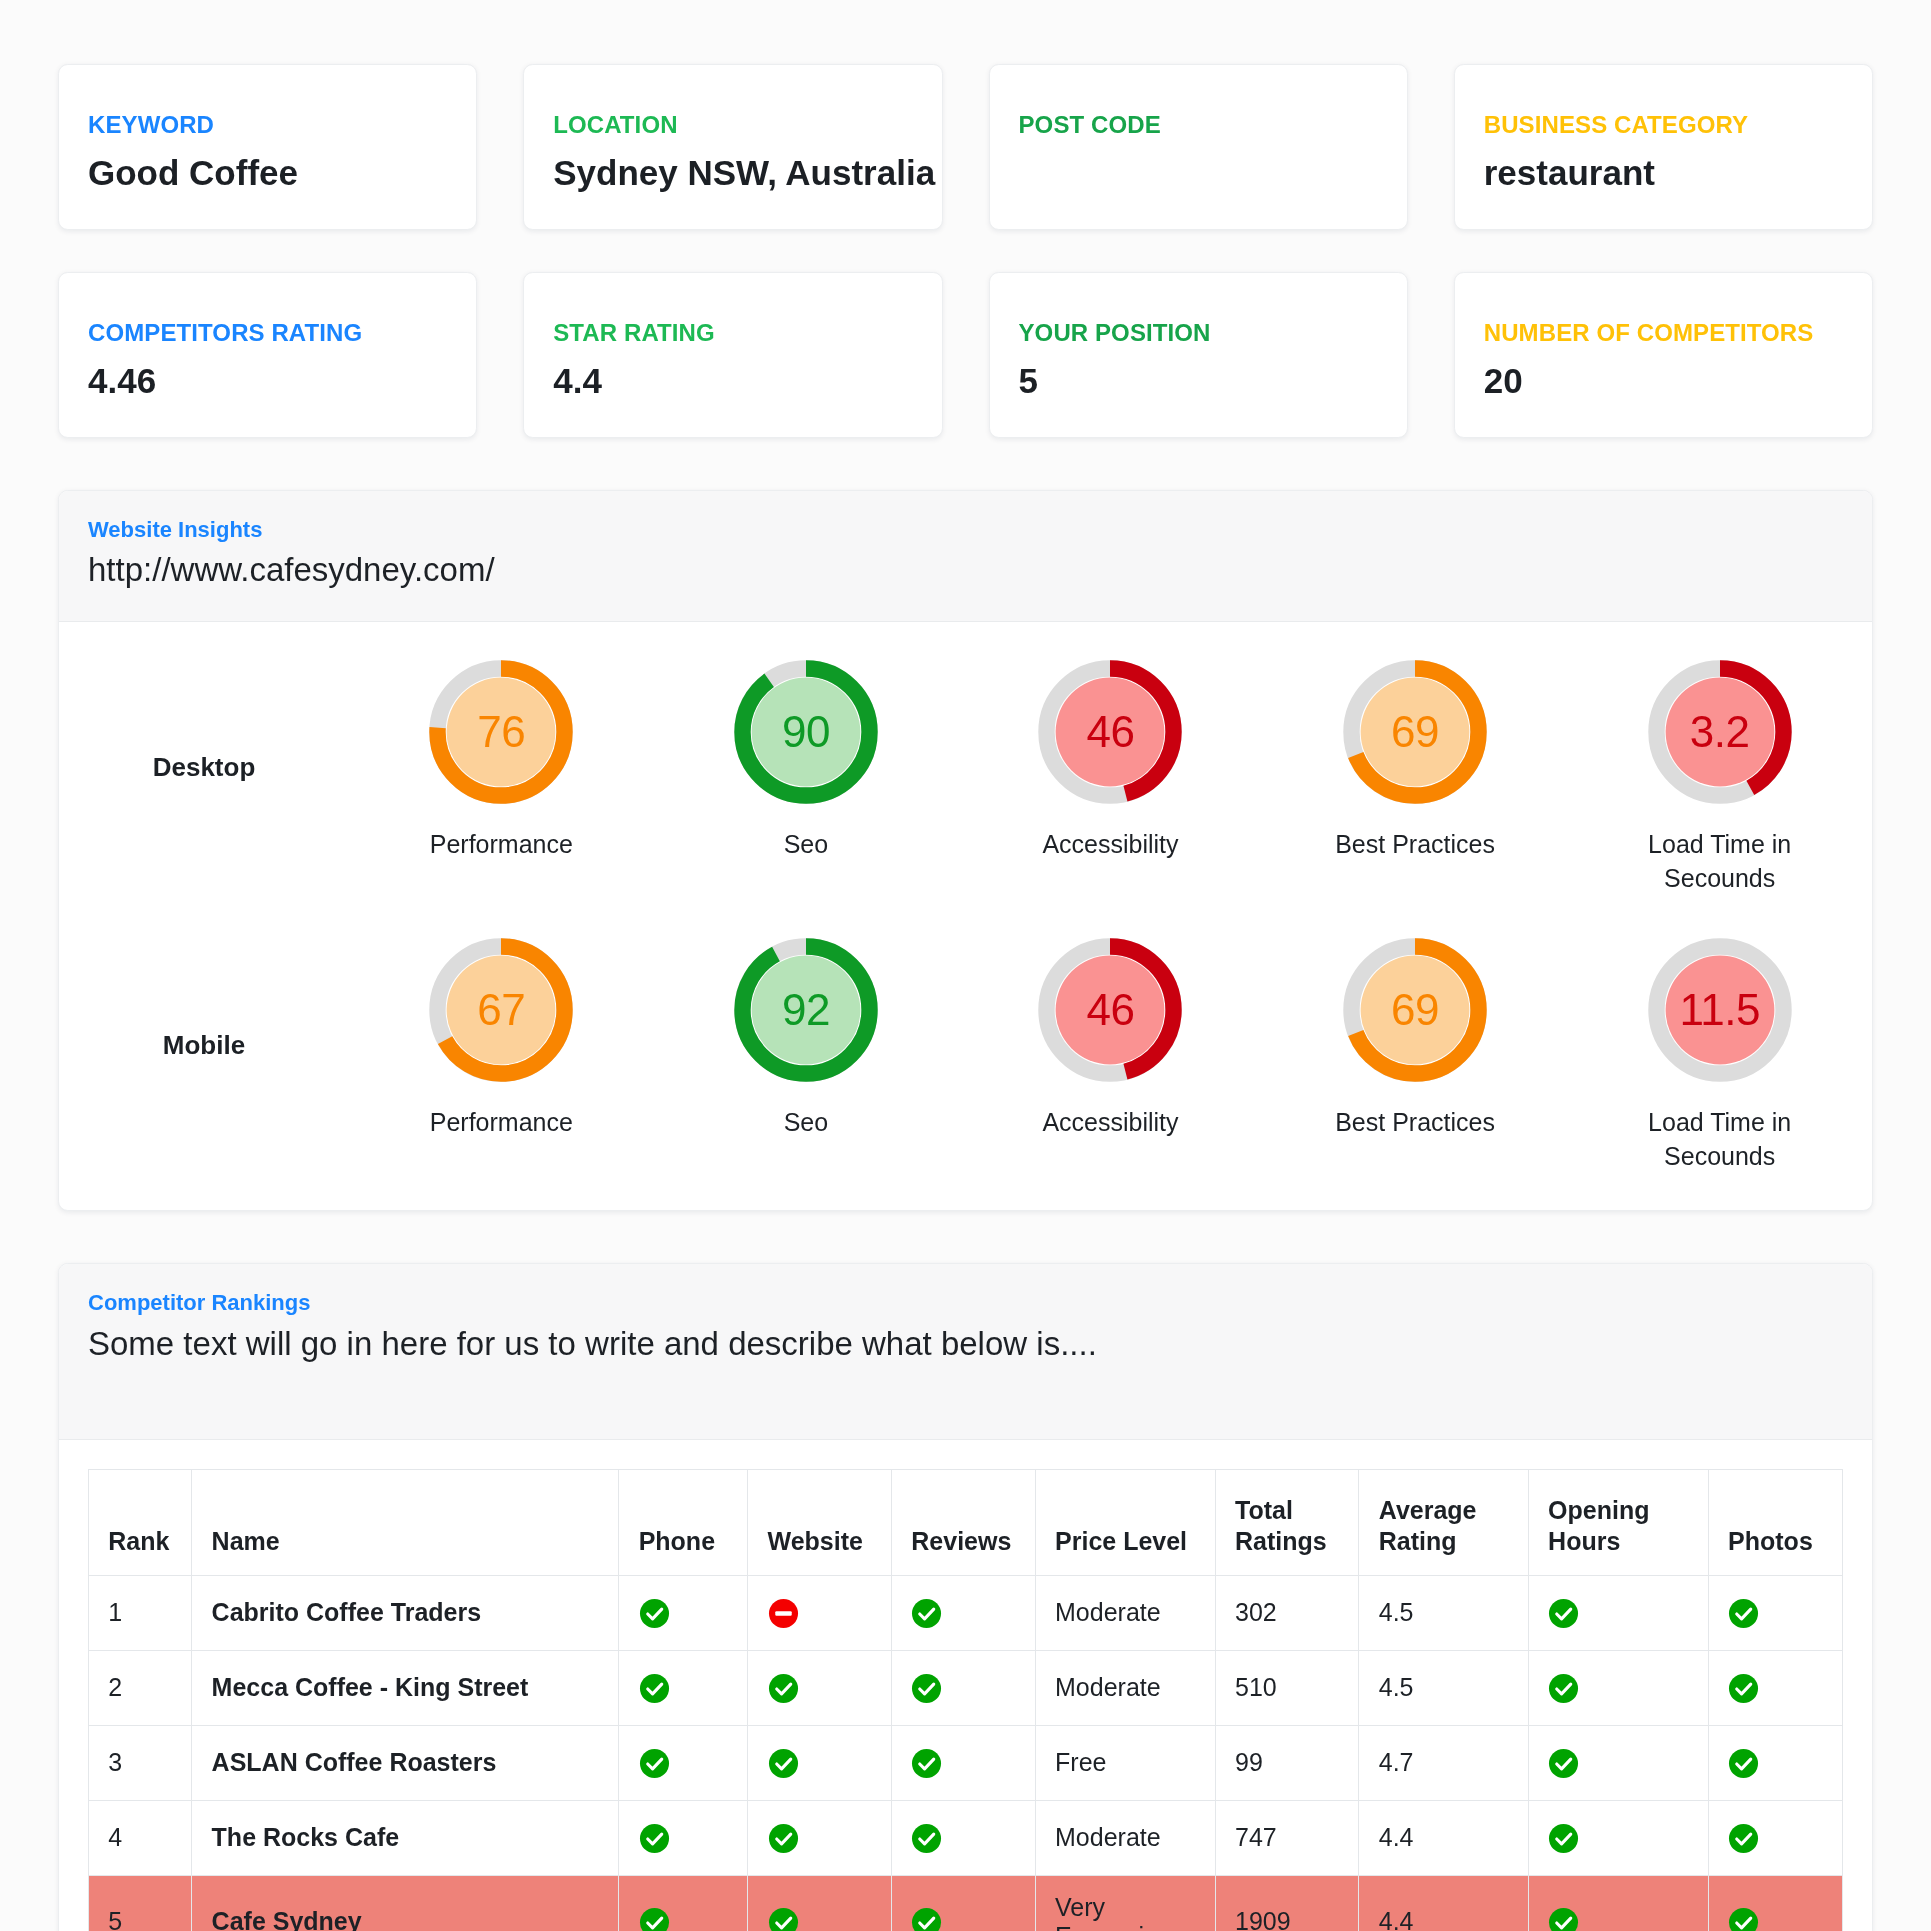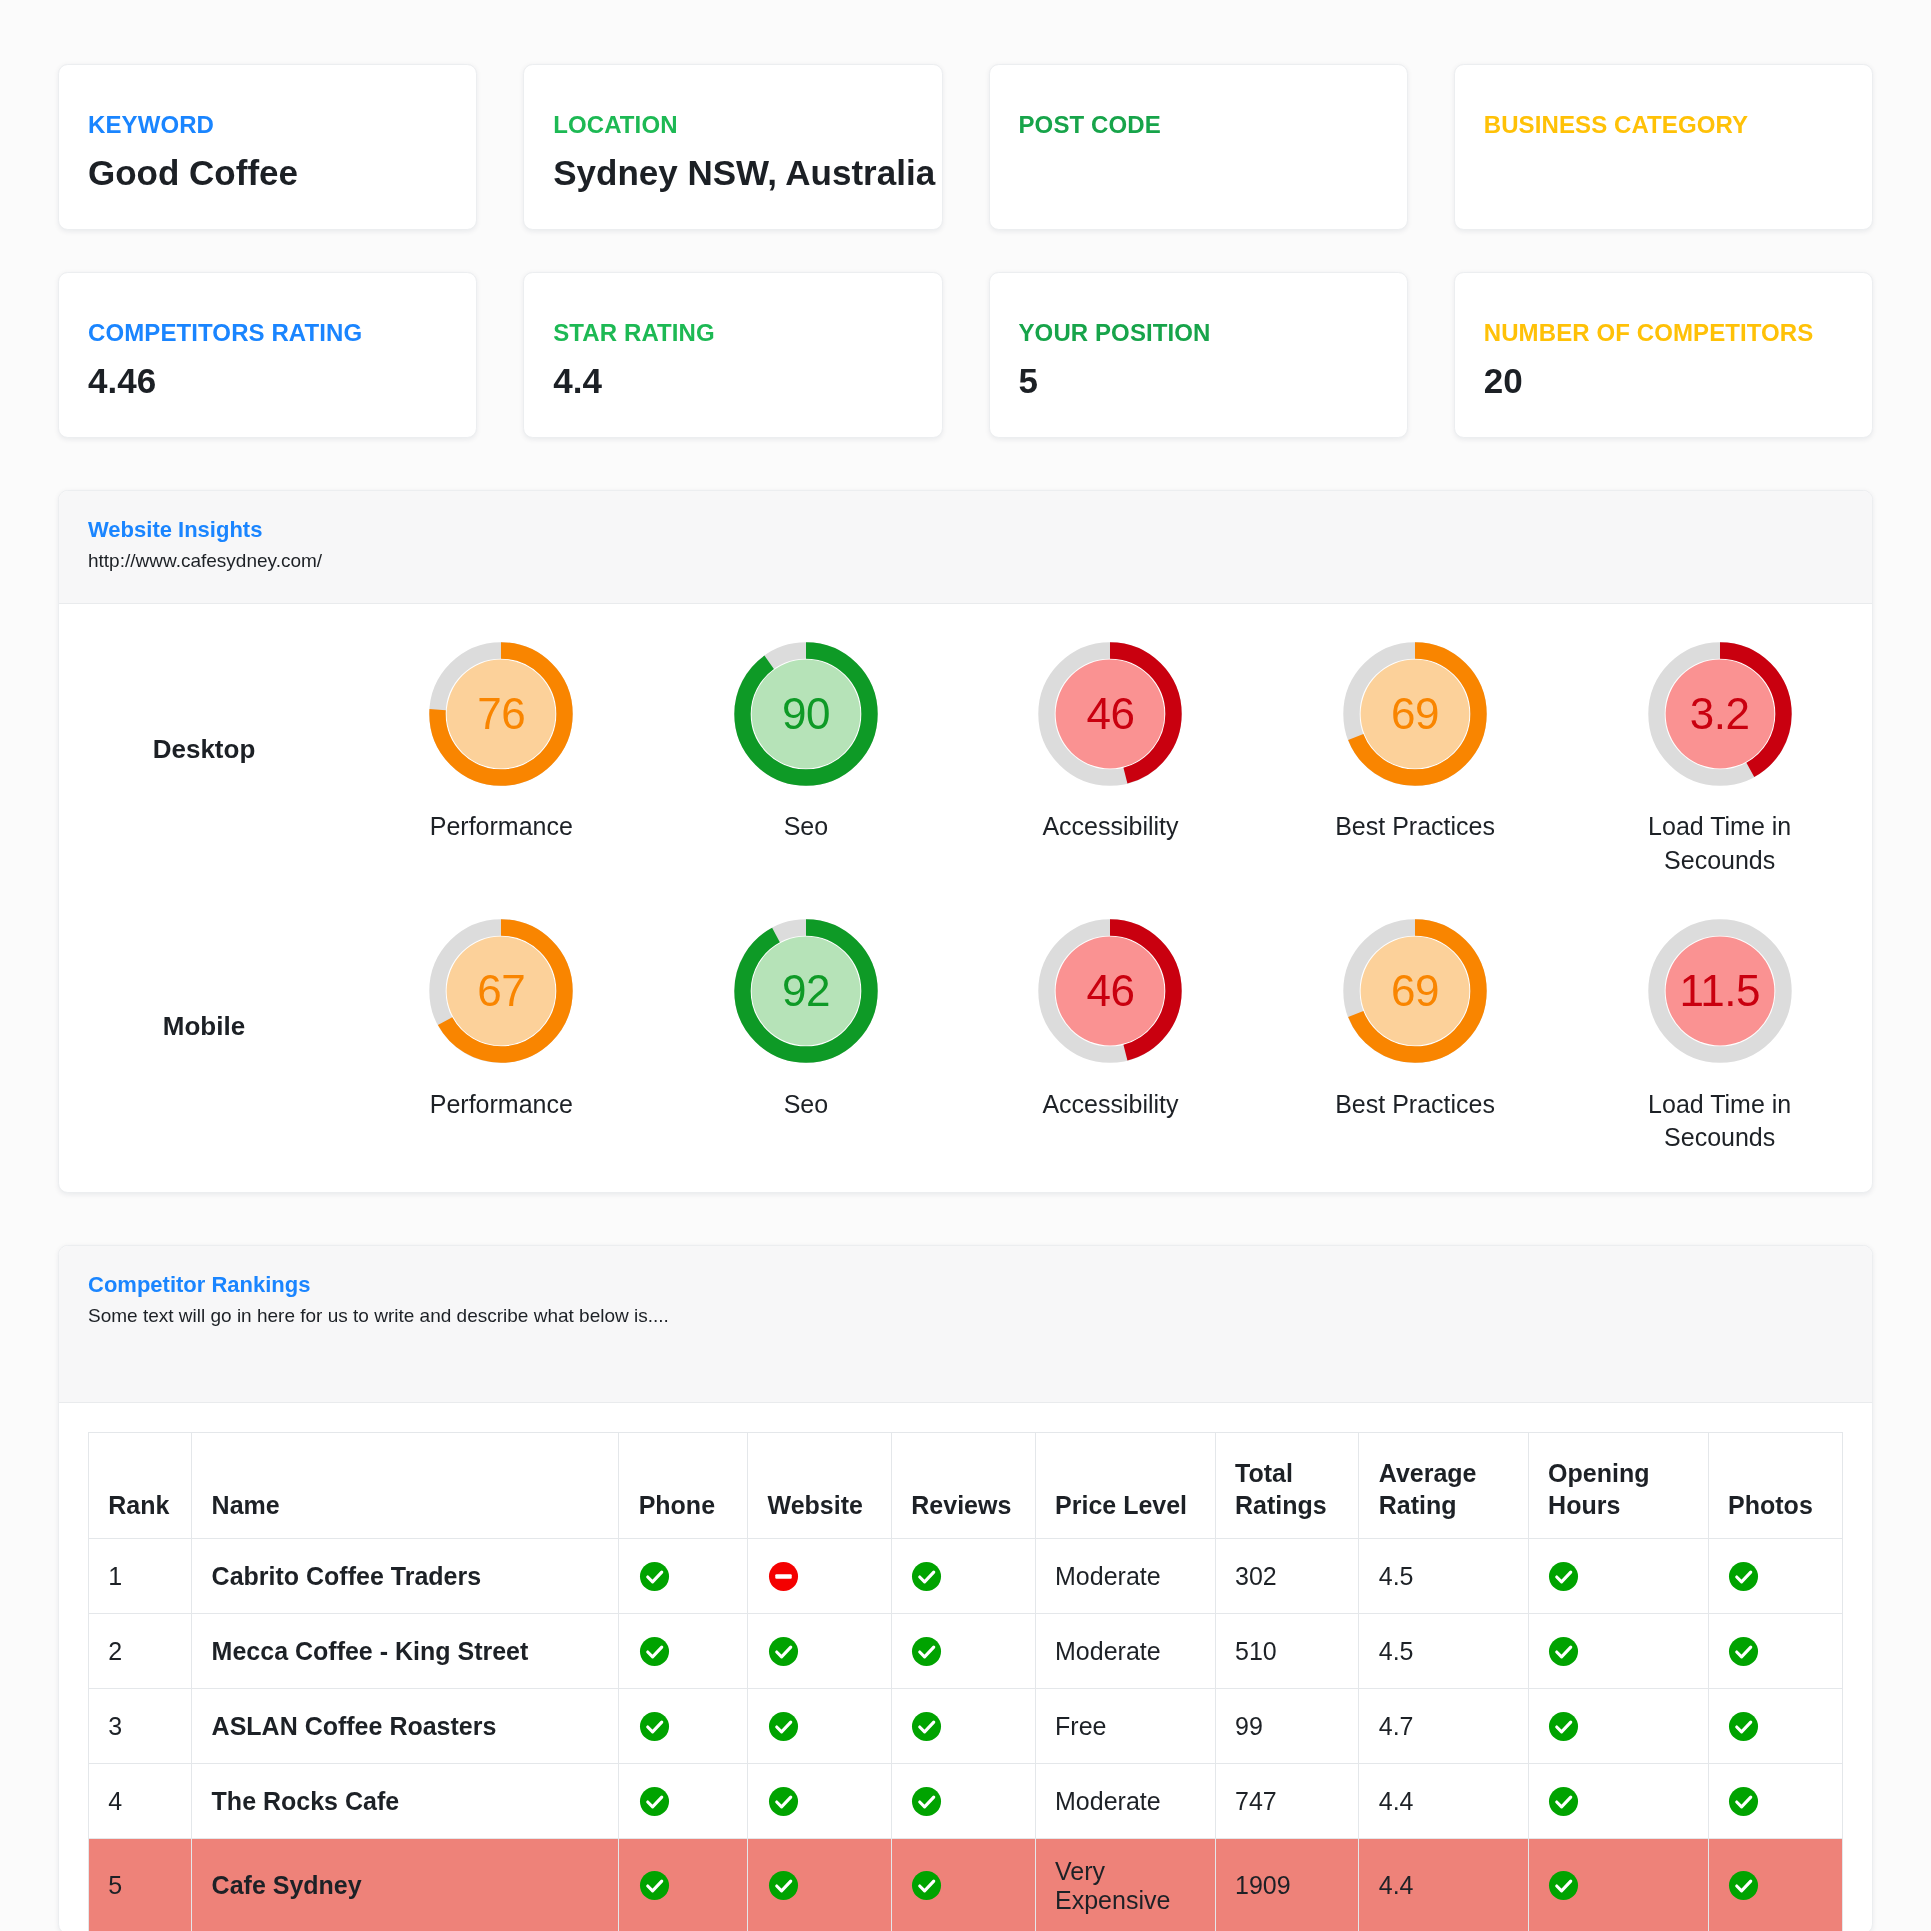--- a/index.html
+++ b/index.html
@@ -73,21 +73,21 @@
     padding: 25px 29px 29px 29px;
   }
   .panel-title {
     color: #1a85ff;
     font-size: 22px;
     font-weight: bold;
     line-height: 1.25;
   }
   .panel-sub {
     margin-top: 5.8px;
-    font-size: 19px;
+    font-size: 33px;
     color: #1d2126;
     line-height: 1.3;
   }
   .panel-head.tall { padding-bottom: 73px; }
 
   
   .gauge-body { padding: 33px 0 37px 0; }
   .gauge-row {
     display: flex;
     align-items: flex-start;
@@ -196,20 +196,21 @@
       <div class="kpi-card">
         <div class="kpi-label green">LOCATION</div>
         <div class="kpi-value">Sydney NSW, Australia</div>
       </div>
       <div class="kpi-card">
         <div class="kpi-label green2">POST CODE</div>
         <div class="kpi-value"></div>
       </div>
       <div class="kpi-card">
         <div class="kpi-label amber">BUSINESS CATEGORY</div>
+        <div class="kpi-value">restaurant</div>
       </div>
     </div>
 
   <div class="kpi-row second" id="kpi-row-2">
       <div class="kpi-card">
         <div class="kpi-label blue">COMPETITORS RATING</div>
         <div class="kpi-value">4.46</div>
       </div>
       <div class="kpi-card">
         <div class="kpi-label green">STAR RATING</div>

